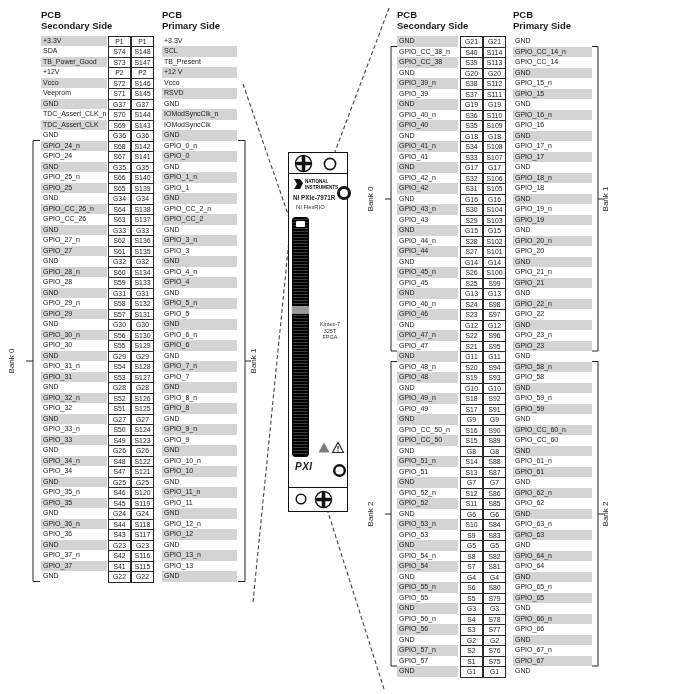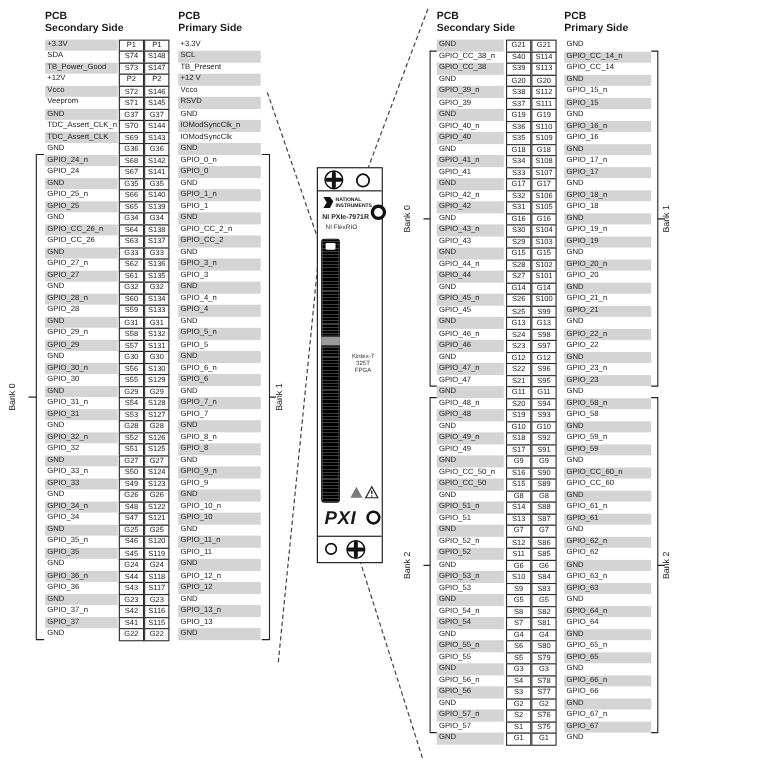--- a/index.html
+++ b/index.html
@@ -21,21 +21,21 @@
   .mod-topbar{position:absolute;left:0;top:0;width:100%;height:21px;border-bottom:1.5px solid #111;box-sizing:border-box;}
   .mod-botbar{position:absolute;left:0;bottom:0;width:100%;height:24px;border-top:1.5px solid #111;box-sizing:border-box;}
   .mod-model{position:absolute;left:4px;top:41px;font-size:6.3px;font-weight:bold;white-space:nowrap;}
   .mod-product{position:absolute;left:7px;top:51px;font-size:5.8px;color:#333;white-space:nowrap;}
   .connector{position:absolute;left:3px;top:64px;width:17px;height:240px;border:1px solid #000;border-radius:3px;
              background:repeating-linear-gradient(0deg,#000 0px,#000 2px,#3d3d3d 2px,#3d3d3d 3px);box-sizing:border-box;}
   .conn-notch{position:absolute;left:3px;top:3px;width:9px;height:6px;background:#fff;border-radius:1px;}
   .conn-gap{position:absolute;left:3px;top:152px;width:17px;height:10px;background:#9a9a9a;
             border-top:1px solid #000;border-bottom:1px solid #000;box-sizing:border-box;}
   .fpga-text{position:absolute;left:24px;top:168px;width:34px;text-align:center;font-size:5.5px;line-height:6.5px;color:#333;}
-  .pxi-logo{position:absolute;left:6px;top:308px;font-size:17px;font-weight:900;letter-spacing:.5px;font-style:italic;}
+  .pxi-logo{position:absolute;left:6px;top:308px;font-size:10px;font-weight:900;letter-spacing:.5px;font-style:italic;}
   .brand{position:absolute;left:4px;top:24px;}
 </style>
 </head>
 <body>
 
 <div class="canvas">
 
   <div class="tbl-hdr" style="left:41px;top:9px;">
     <div>PCB</div>
     <div>Secondary Side</div>

